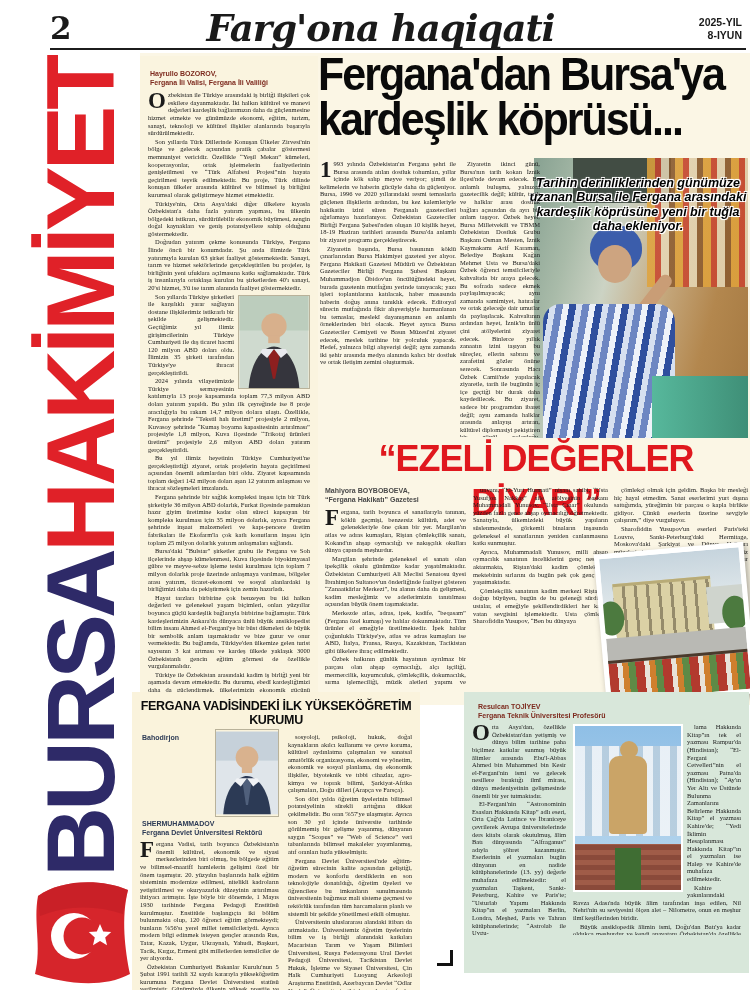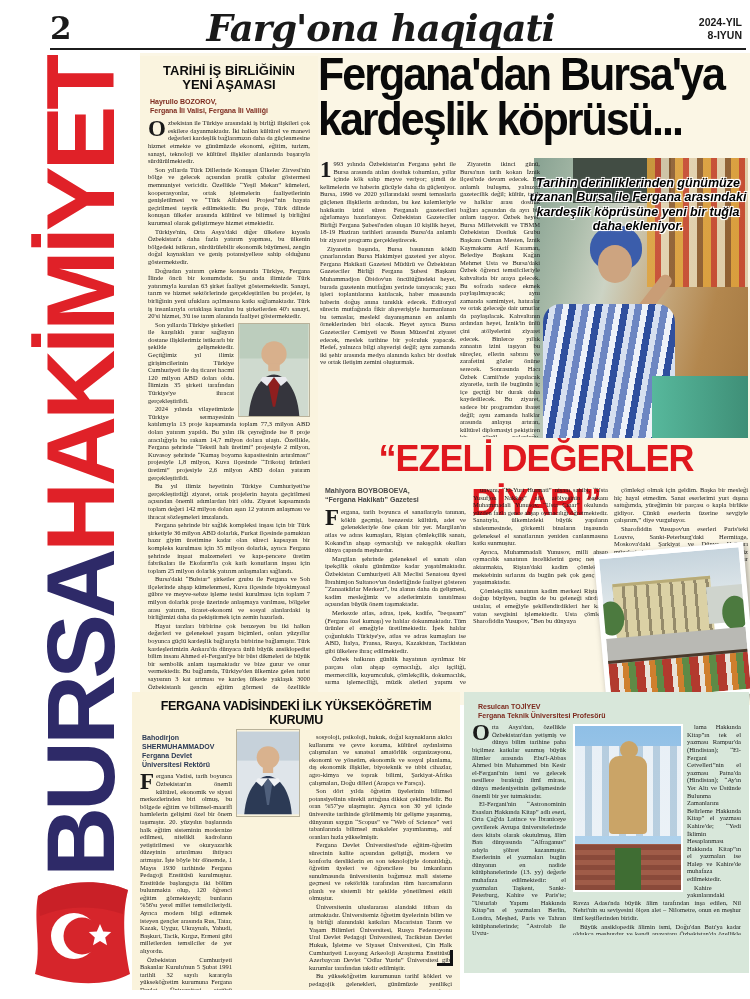--- a/index.html
+++ b/index.html
@@ -15,21 +15,21 @@
   .masthead { left:150px; right:139px; top:6px; text-align:center;
     font-family:"DejaVu Serif", serif; font-style:italic; font-weight:bold;
     font-size:37px; letter-spacing:-1px; }
   .dateline { right:8px; top:16px; text-align:right; font-family:"Liberation Sans", sans-serif;
     font-weight:bold; font-size:10.5px; line-height:1.2; }
   .header-rule { left:50px; right:4px; top:48px; height:2px; background:#1c1c1c; }
   .edge-line { right:4px; top:58px; height:882px; width:2px; background:#cfcfcf; }
 
   
   .panel-top { left:140px; top:53px; width:610px; height:652px; background:#fbf6e5; }
-  .box-univ { left:132px; top:692px; width:328px; height:298px; background:#faf3dc;
+  .box-univ { left:132px; top:692px; width:288px; height:298px; background:#faf3dc;
     padding:5px 8px; box-sizing:border-box; overflow:hidden; }
   .box-scholar { left:464px; top:692px; width:285px; height:281px; background:#d8e7da;
     padding:5px 8px; box-sizing:border-box; overflow:hidden; }
 
   
   .banner { left:26px; top:55px; width:114px; height:822px; overflow:hidden; }
   .banner-inner { position:absolute; left:0; top:0; width:822px; height:114px;
     transform-origin:0 0; transform:rotate(-90deg) translateX(-822px);
     font-family:"Liberation Sans", sans-serif; font-weight:bold; font-size:97px;
     letter-spacing:-4px; line-height:110px; white-space:nowrap; }
@@ -133,21 +133,21 @@
   .scholar-col1 { width:94px; } .scholar-col2 { flex:1; }
 </style>
 </head>
 <body>
 
 <div class="page">
 
   <div class="abs page-num">2</div>
   <div class="abs masthead">Farg'ona haqiqati</div>
   <div class="abs dateline">
-    <div>2024-YIL</div>
+    <div>2025-YIL</div>
     <div>8-IYUN</div>
   </div>
   <div class="abs header-rule"></div>
   <div class="abs edge-line"></div>
 
   <div class="abs panel-top"></div>
 
   <div class="abs banner">
     <div class="banner-inner">
       <span class="banner-bursa">BURSA</span><span class="banner-hakimiyet">HAKİMİYET</span>
@@ -157,24 +157,20 @@
     <svg viewBox="0 0 108 116" xmlns="http://www.w3.org/2000/svg">
       <path d="M10 20 C 32 4, 72 2, 100 14 C 93 42, 97 74, 102 98 C 72 114, 32 106, 7 98 C 14 70, 5 46, 10 20 Z" fill="#d6252b"></path>
       <path d="M10 20 C 32 4, 72 2, 100 14 C 98 22, 96 30, 95 38 C 66 28, 36 30, 12 40 C 11 33, 10 26, 10 20 Z" fill="#c01e25" opacity="0.6"></path>
       <circle cx="46" cy="60" r="23" fill="#ffffff"></circle>
       <circle cx="54" cy="60" r="18.5" fill="#d6252b"></circle>
       <path d="M72 48 l3.2 7.4 8 .7 -6 5.3 1.8 7.8 -7-4.2 -7 4.2 1.8-7.8 -6-5.3 8-.7 Z" fill="#ffffff"></path>
     </svg>
   </div>
 
   <div class="abs box-coop">
-    <div class="art-title coop-title">
-      <div>TARİHİ İŞ BİRLİĞİNİN</div>
-      <div>YENİ AŞAMASI</div>
-    </div>
     <div class="byline coop-byline">
       <div>Hayrullo BOZOROV,</div>
       <div>Fergana İli Valisi, Fergana İli Valiliği</div>
     </div>
     <div class="body-text dropcap">
         <p>Özbekistan ile Türkiye arasındaki iş birliği ilişkileri çok eskilere dayanmaktadır. İki halkın kültürel ve manevi değerleri kardeşlik bağlarımızın daha da güçlenmesine hizmet etmekte ve günümüzde ekonomi, eğitim, turizm, sanayi, teknoloji ve kültürel ilişkiler alanlarında başarıyla sürdürülmektedir.</p>
         <p>Son yıllarda Türk Dillerinde Konuşan Ülkeler Zirvesi'nin bölge ve gelecek açısından pratik çabalar göstermesi memnuniyet vericidir. Özellikle “Yeşil Mekan” kümeleri, kooperasyonlar, ortak işletmelerin faaliyetlerinin genişletilmesi ve “Türk Alfabesi Projesi”nin hayata geçirilmesi teşvik edilmektedir. Bu proje, Türk dilinde konuşan ülkeler arasında kültürel ve bilimsel iş birliğini kurumsal olarak geliştirmeye hizmet etmektedir.</p>
         <p>Türkiye'nin, Orta Asya'daki diğer ülkelere kıyasla Özbekistan'a daha fazla yatırım yapması, bu ülkenin bölgedeki istikrarı, sürdürülebilir ekonomik büyümesi, zengin doğal kaynakları ve geniş potansiyellere sahip olduğunu göstermektedir.</p>
         <p>Doğrudan yatırım çekme konusunda Türkiye, Fergana İlinde öncü bir konumdadır. Şu anda ilimizde Türk yatırımıyla kurulan 63 şirket faaliyet göstermektedir. Sanayi, tarım ve hizmet sektörlerinde gerçekleştirilen bu projeler, iş birliğinin yeni ufuklara açılmasına katkı sağlamaktadır. Türk iş insanlarıyla ortaklaşa kurulan bu şirketlerden 40'ı sanayi, 20'si hizmet, 3'ü ise tarım alanında faaliyet göstermektedir.</p>
       </div>

